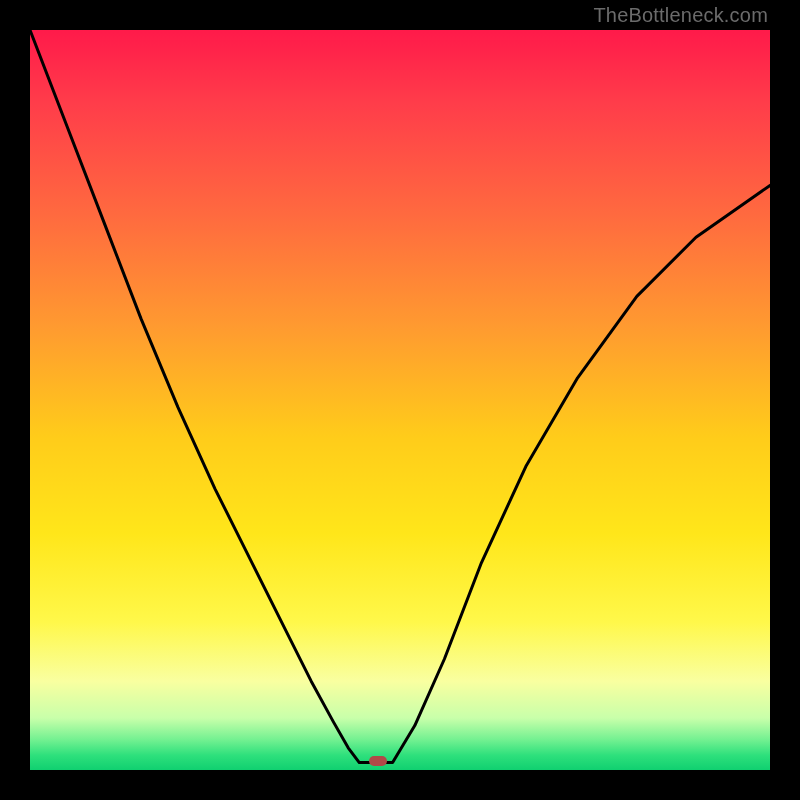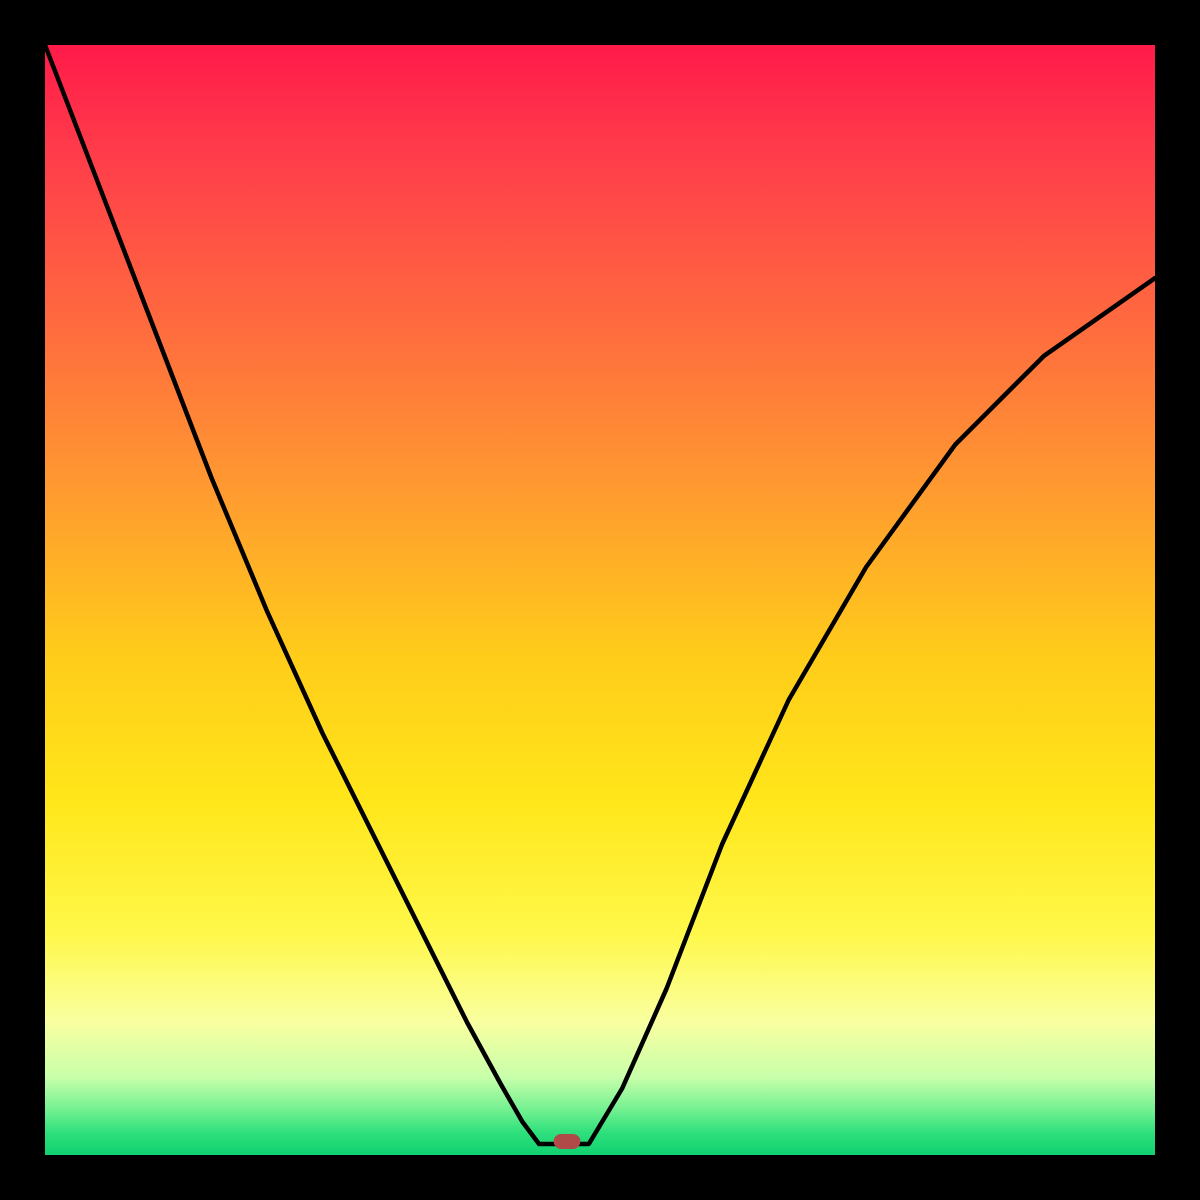--- a/index.html
+++ b/index.html
@@ -63,20 +63,21 @@
     border-radius: 5px;
     background: #b04a48;
     transform: translate(-50%, -50%);
   }
 </style>
 </head>
 <body>
 
 <div class="frame">
 
+  <div class="watermark">TheBottleneck.com</div>
 
   <div class="plot-area">
     <svg class="curve" viewBox="0 0 740 740" preserveAspectRatio="none">
       <path fill="none" stroke="#000" stroke-width="3" stroke-linecap="round" stroke-linejoin="round" d="M0.0 0.0 L37.0 96.2 L74.0 192.4 L111.0 288.6 L148.0 377.4 L185.0 458.8 L222.0 532.8 L259.0 606.8 L281.2 651.2 L303.4 691.9 L318.2 717.8 L329.3 732.6 L329.3 732.6 L362.6 732.6 L362.6 732.6 L384.8 695.6 L414.4 629.0 L451.4 532.8 L495.8 436.6 L547.6 347.8 L606.8 266.4 L666.0 207.2 L740.0 155.4"></path>
     </svg>
     <div class="marker" style="left: 347.8px; top: 731.1px; background: rgb(176, 74, 72);"></div>
   </div>
 
 </div>
 

